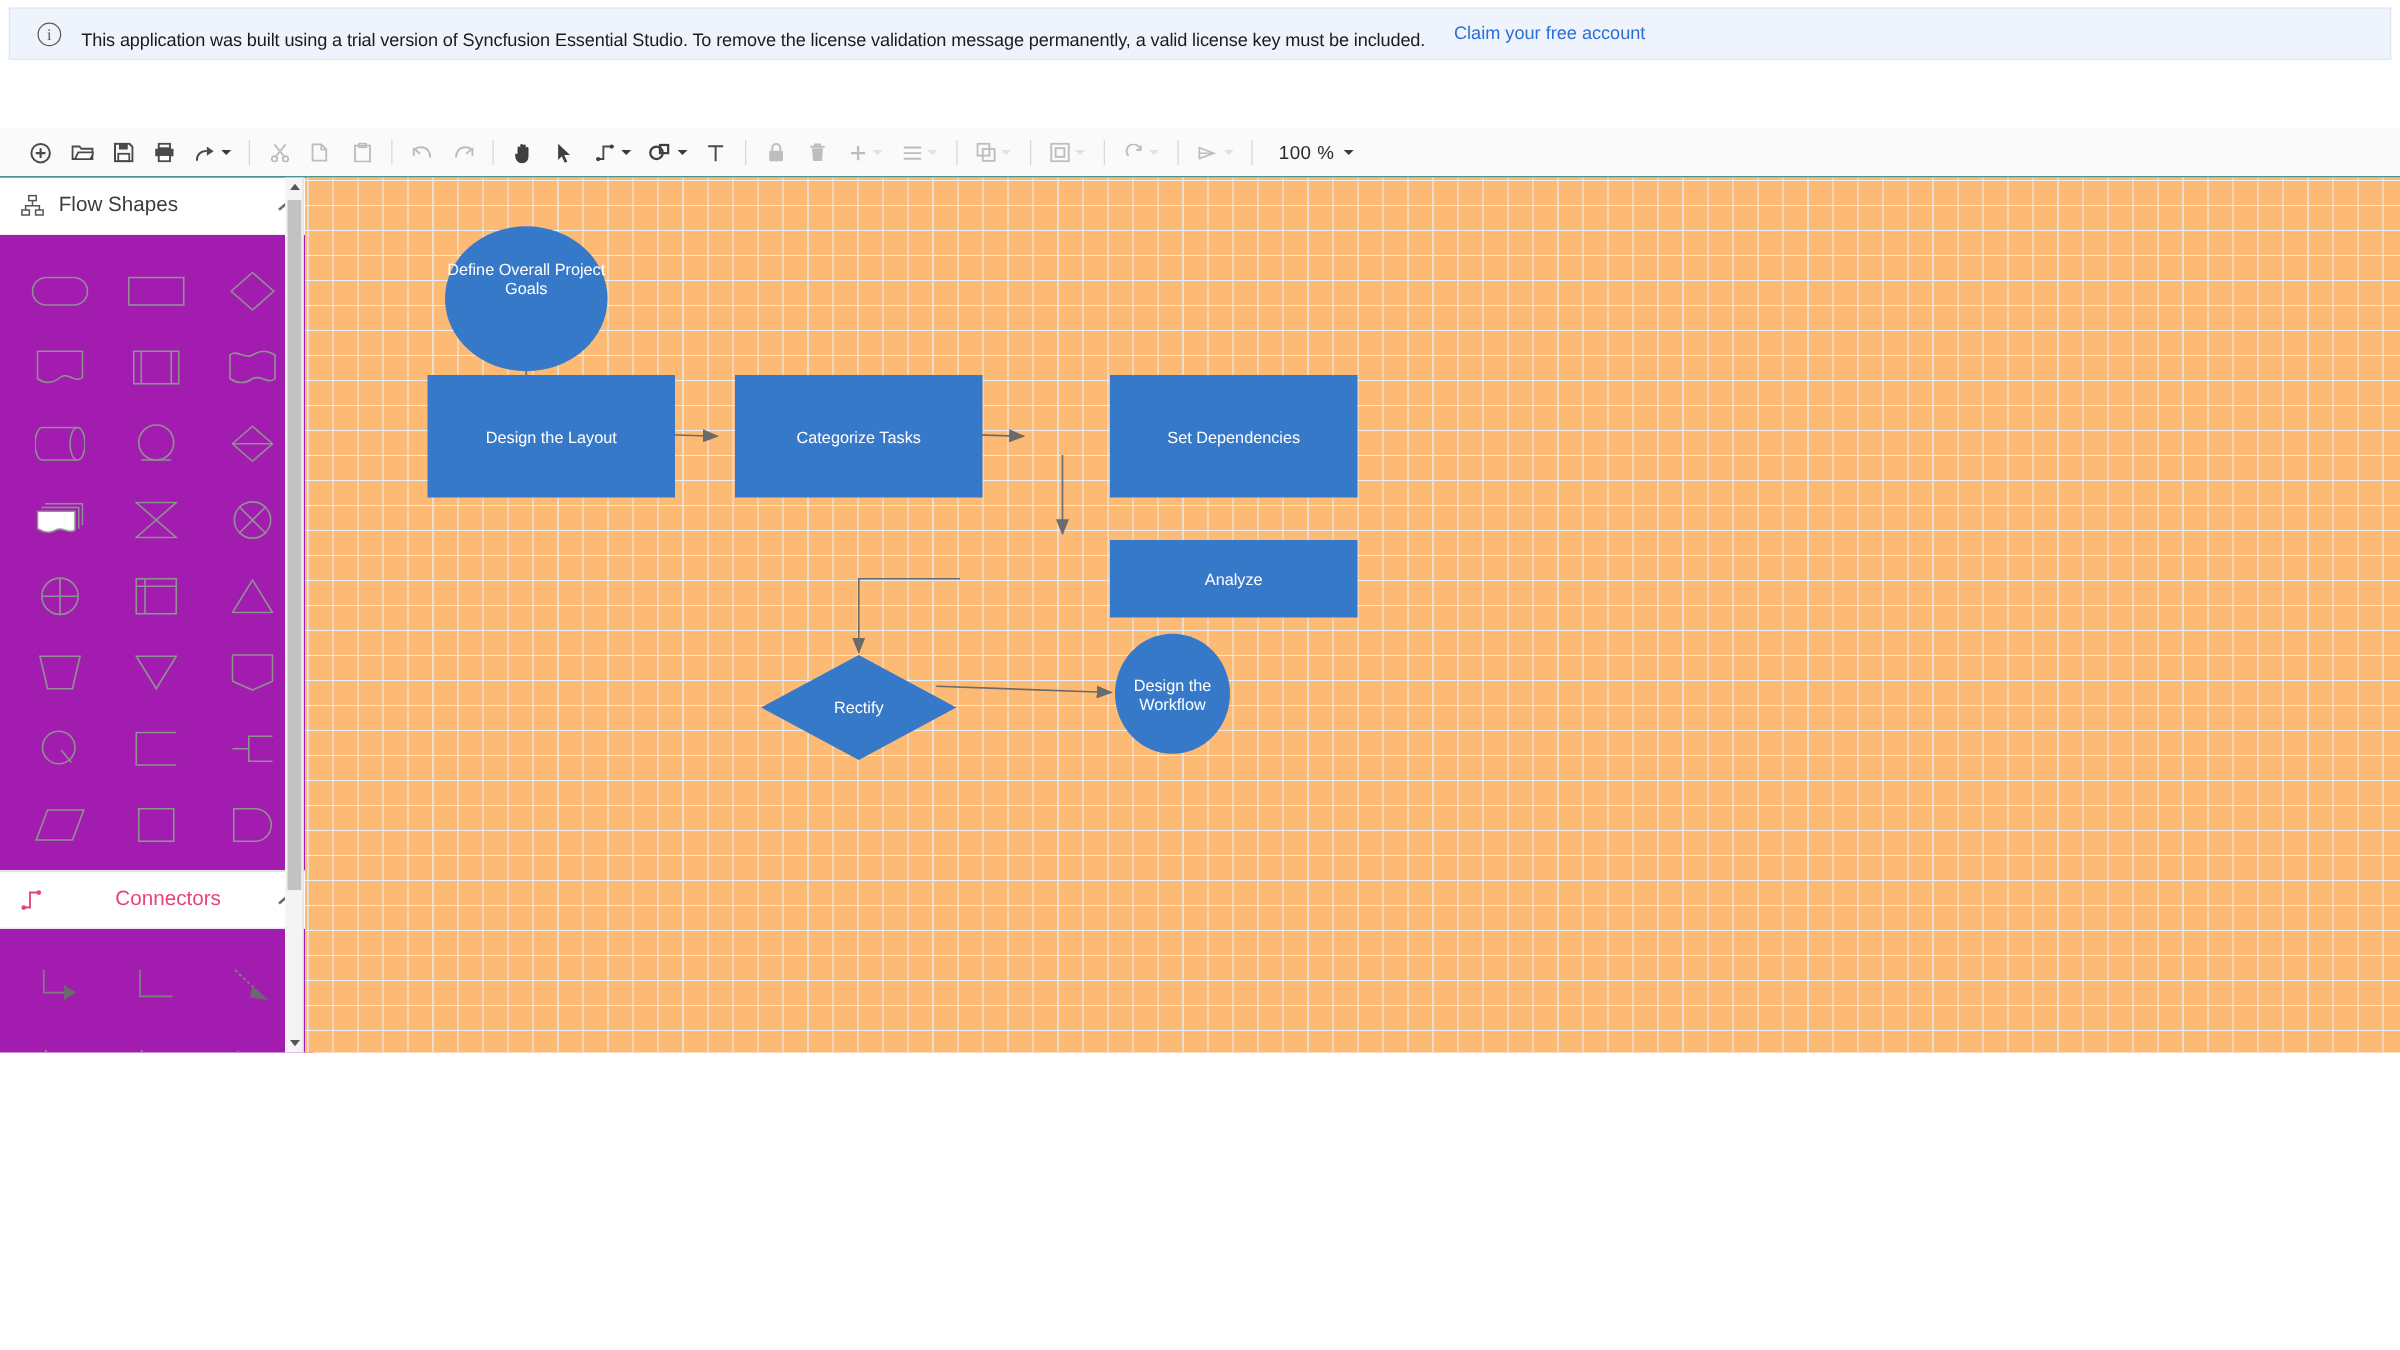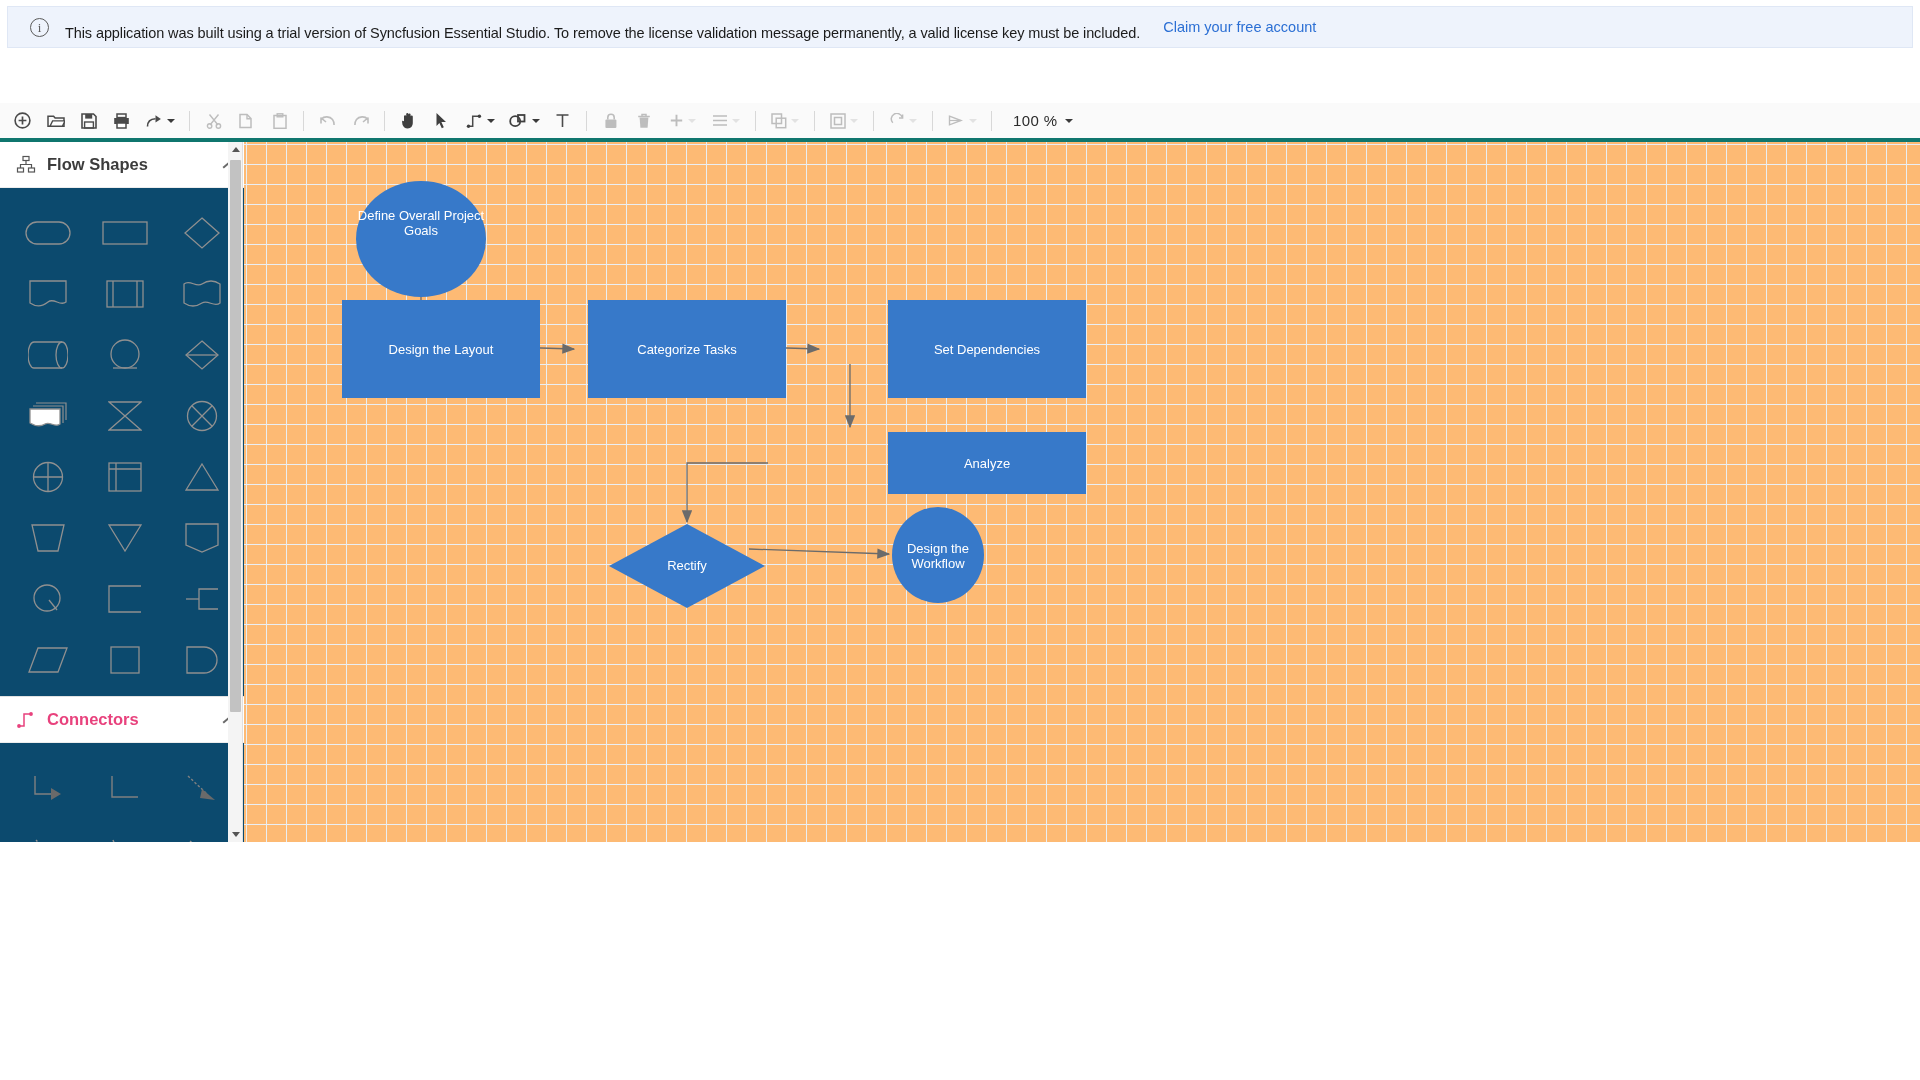--- a/index.html
+++ b/index.html
@@ -30,23 +30,23 @@
     line-height: 1;
   }
   #license-banner .ltext { letter-spacing: -0.1px; margin-top: 12px; }
   #license-banner .llink { color: #2b6fd4; margin-left: 23px; text-decoration: none; cursor: pointer; }
 
   
   #toolbar {
     position: absolute; top: 103px; left: 0;
     width: 1920px; height: 39px;
     background: #fafafa;
-    border-bottom: 4px solid #0f766e;
+    border-bottom: 1px solid #0f766e;
     display: flex; align-items: center;
-    padding-left: 6px;
+    padding-left: 16px;
   }
   .tb-btn {
     width: 33px; height: 32px;
     display: flex; align-items: center; justify-content: center;
     cursor: pointer; position: relative;
   }
   .tb-btn svg { display: block; }
   .tb-btn.dis { opacity: .34; cursor: default; }
   .tb-btn.wide { width: 44px; }
   .tb-sep {
@@ -64,34 +64,33 @@
     display: flex; align-items: center; cursor: pointer;
     margin-left: 14px; font-size: 15px; color: #2b2b2b;
   }
   #zoom-ctl .zv { letter-spacing: .4px; }
   #zoom-ctl .caret { margin-left: 7px; }
 
   
   #palette {
     position: absolute; top: 142px; left: 0;
     width: 251px; height: 700px;
-    background: #0c4a6e;
+    background: #a21caf;
     border-right: 1px solid #e0e0e0;
     overflow: hidden;
-    font-weight: bold;
   }
   .pal-header {
     height: 46px; display: flex; align-items: center;
     padding: 0 14px 0 16px;
     border-bottom: 1px solid #ededed;
     cursor: pointer; background: #fff;
   }
   .pal-header .ph-ico { width: 20px; height: 20px; margin-right: 11px; flex: none; }
   .pal-header .ph-title { font-size: 16.5px; color: #3c3c3c; flex: 1; }
-  .pal-header.accent .ph-title { color: #e8427d; }
+  .pal-header.accent .ph-title { color: #e8427d; text-align: center; }
   .pal-header .ph-chev {
     width: 14px; height: 9px; position: relative;
   }
   .pal-header .ph-chev::before,
   .pal-header .ph-chev::after {
     content: ""; position: absolute; top: 4px; width: 9px; height: 1.6px;
     background: #6a6a6a;
   }
   .pal-header .ph-chev::before { left: -0.5px; transform: rotate(-40deg); }
   .pal-header .ph-chev::after  { left: 5.5px; transform: rotate(40deg); }

